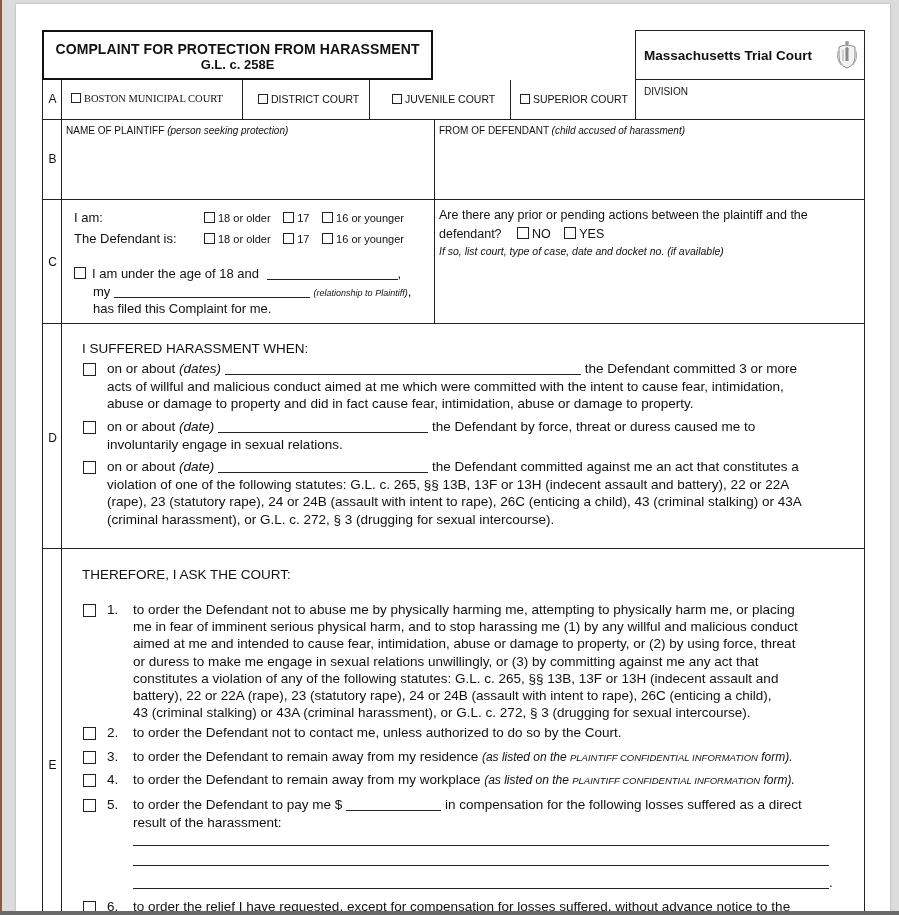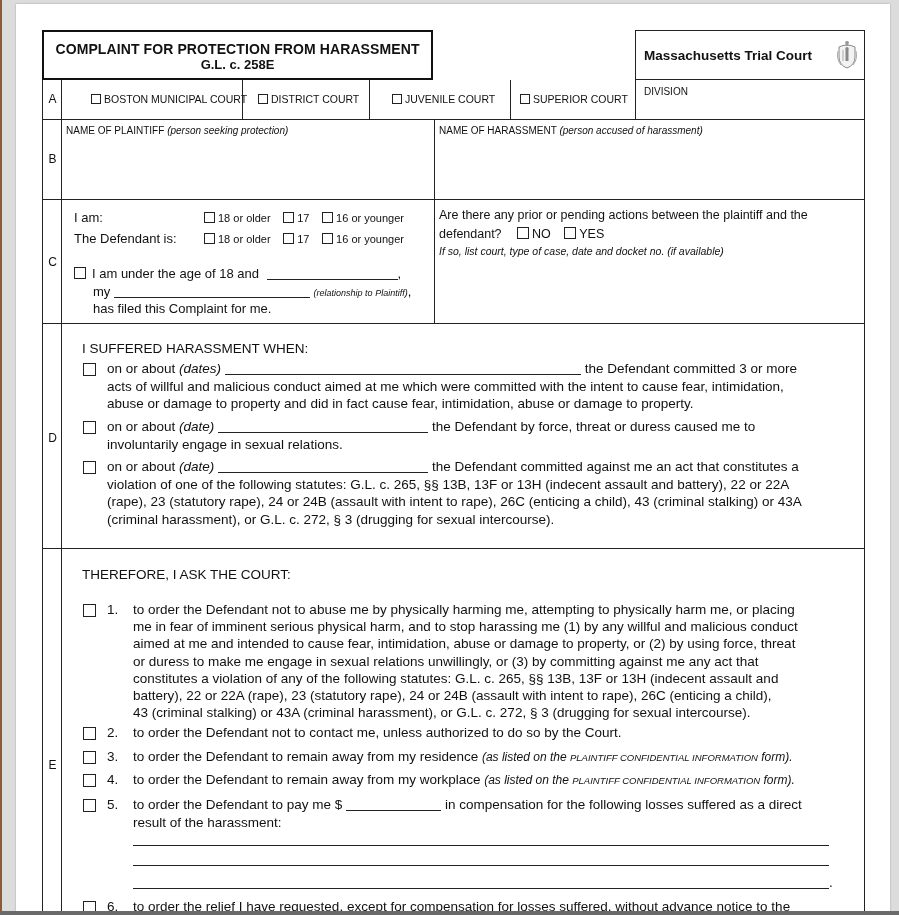--- a/index.html
+++ b/index.html
@@ -101,21 +101,21 @@
           <line x1="7" y1="9" x2="7" y2="20" stroke="#999" stroke-width="0.8"></line>
           <path d="M2 10 Q0 18 5 24" fill="none" stroke="#aaa" stroke-width="1"></path>
           <path d="M20 10 Q22 18 17 24" fill="none" stroke="#aaa" stroke-width="1"></path>
         </svg>
       </div>
     </div>
 
     <div class="rowA">
       <div class="letter" style="top:12px;">A</div>
       <div class="vline" style="left:18px;"></div>
-      <div class="court" style="left:48px;">
+      <div class="court" style="left:28px;font-family:Liberation Serif, serif;">
         <span class="cb"></span><span>BOSTON MUNICIPAL COURT</span>
       </div>
       <div class="vline" style="left:199px;"></div>
       <div class="court" style="left:215px;">
         <span class="cb"></span><span>DISTRICT COURT</span>
       </div>
       <div class="vline" style="left:326px;"></div>
       <div class="court" style="left:349px;">
         <span class="cb"></span><span>JUVENILE COURT</span>
       </div>
@@ -131,22 +131,22 @@
 
     <div class="rowB">
       <div class="letter" style="top:32px;">B</div>
       <div class="vline" style="left:18px;"></div>
       <div class="lbl" style="left:23px; top:5px;">
         <span>NAME OF PLAINTIFF</span>
         <i>(person seeking protection)</i>
       </div>
       <div class="vline" style="left:391px;"></div>
       <div class="lbl" style="left:396px; top:5px;">
-        <span>NAME OF HARASSMENT</span>
-        <i>(person accused of harassment)</i>
+        <span>FROM OF DEFENDANT</span>
+        <i>(child accused of harassment)</i>
       </div>
     </div>
 
     <div class="rowC">
       <div class="letter" style="top:55px;">C</div>
       <div class="vline" style="left:18px;"></div>
 
       <div class="t13" style="left:31px; top:10px;">I am:</div>
       <div class="t13" style="left:161px; top:10px;">
         <span><span class="cb" style="width:11px;height:11px;"></span><span class="t11">18 or older</span></span>

